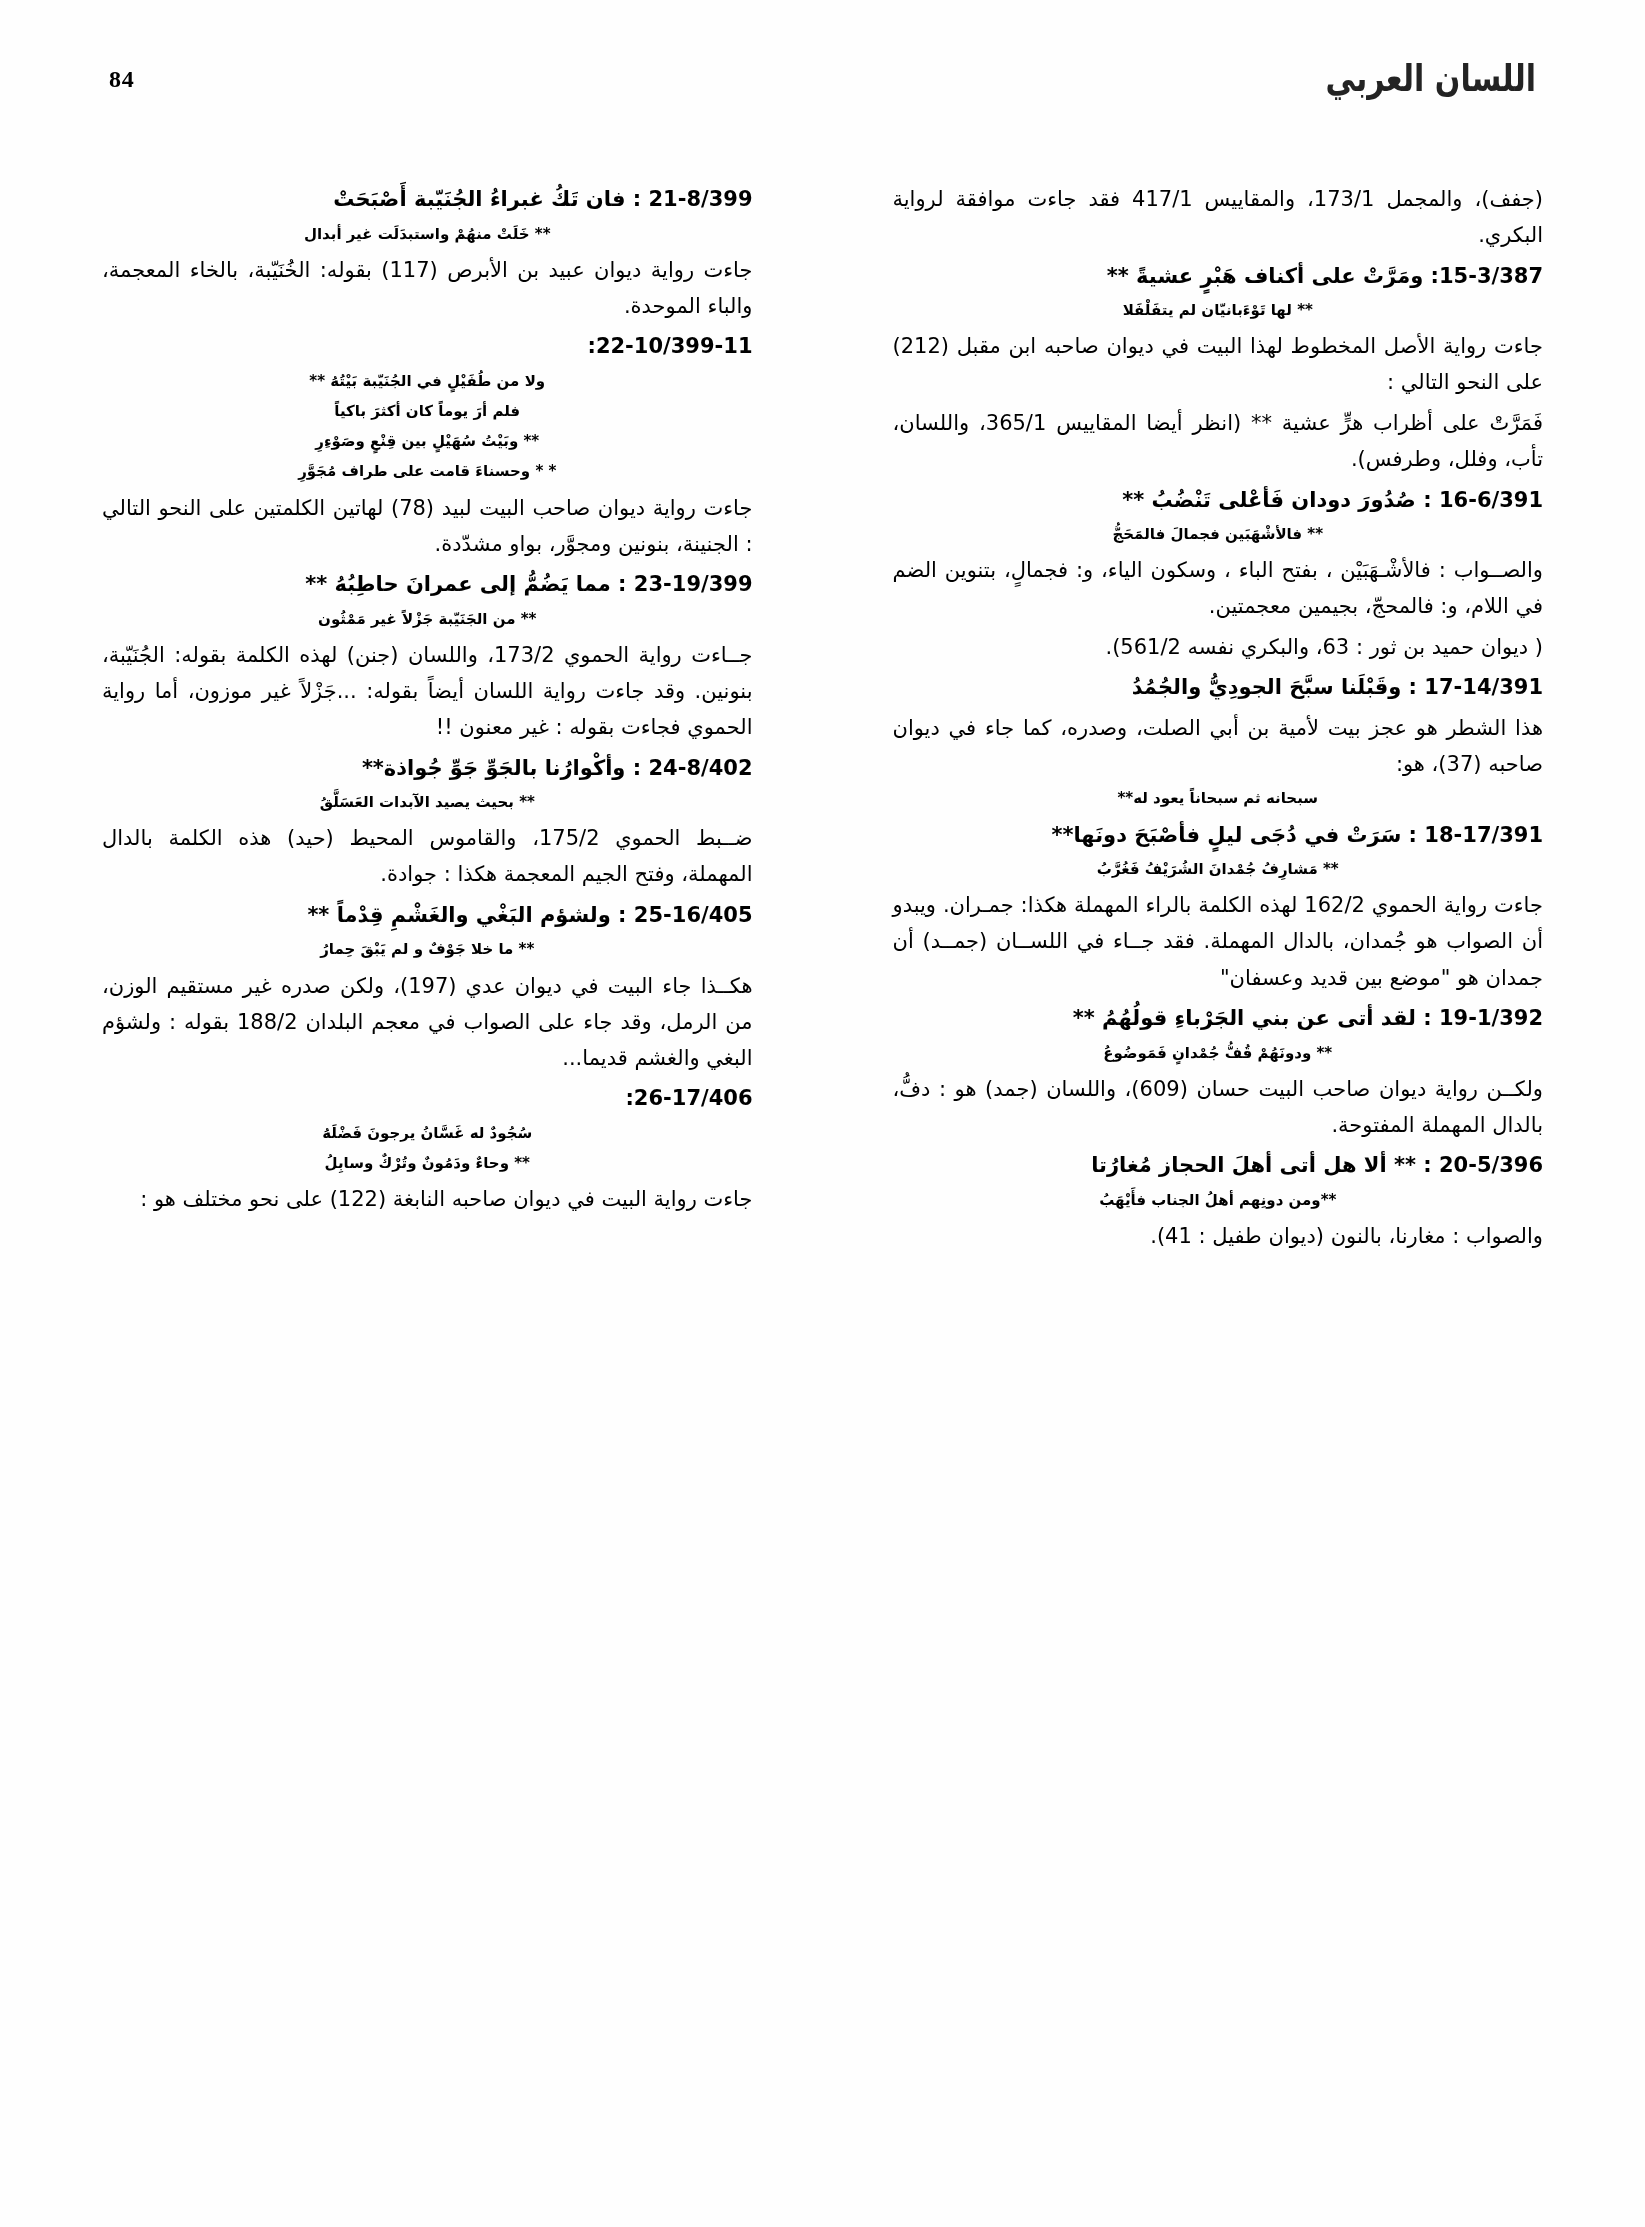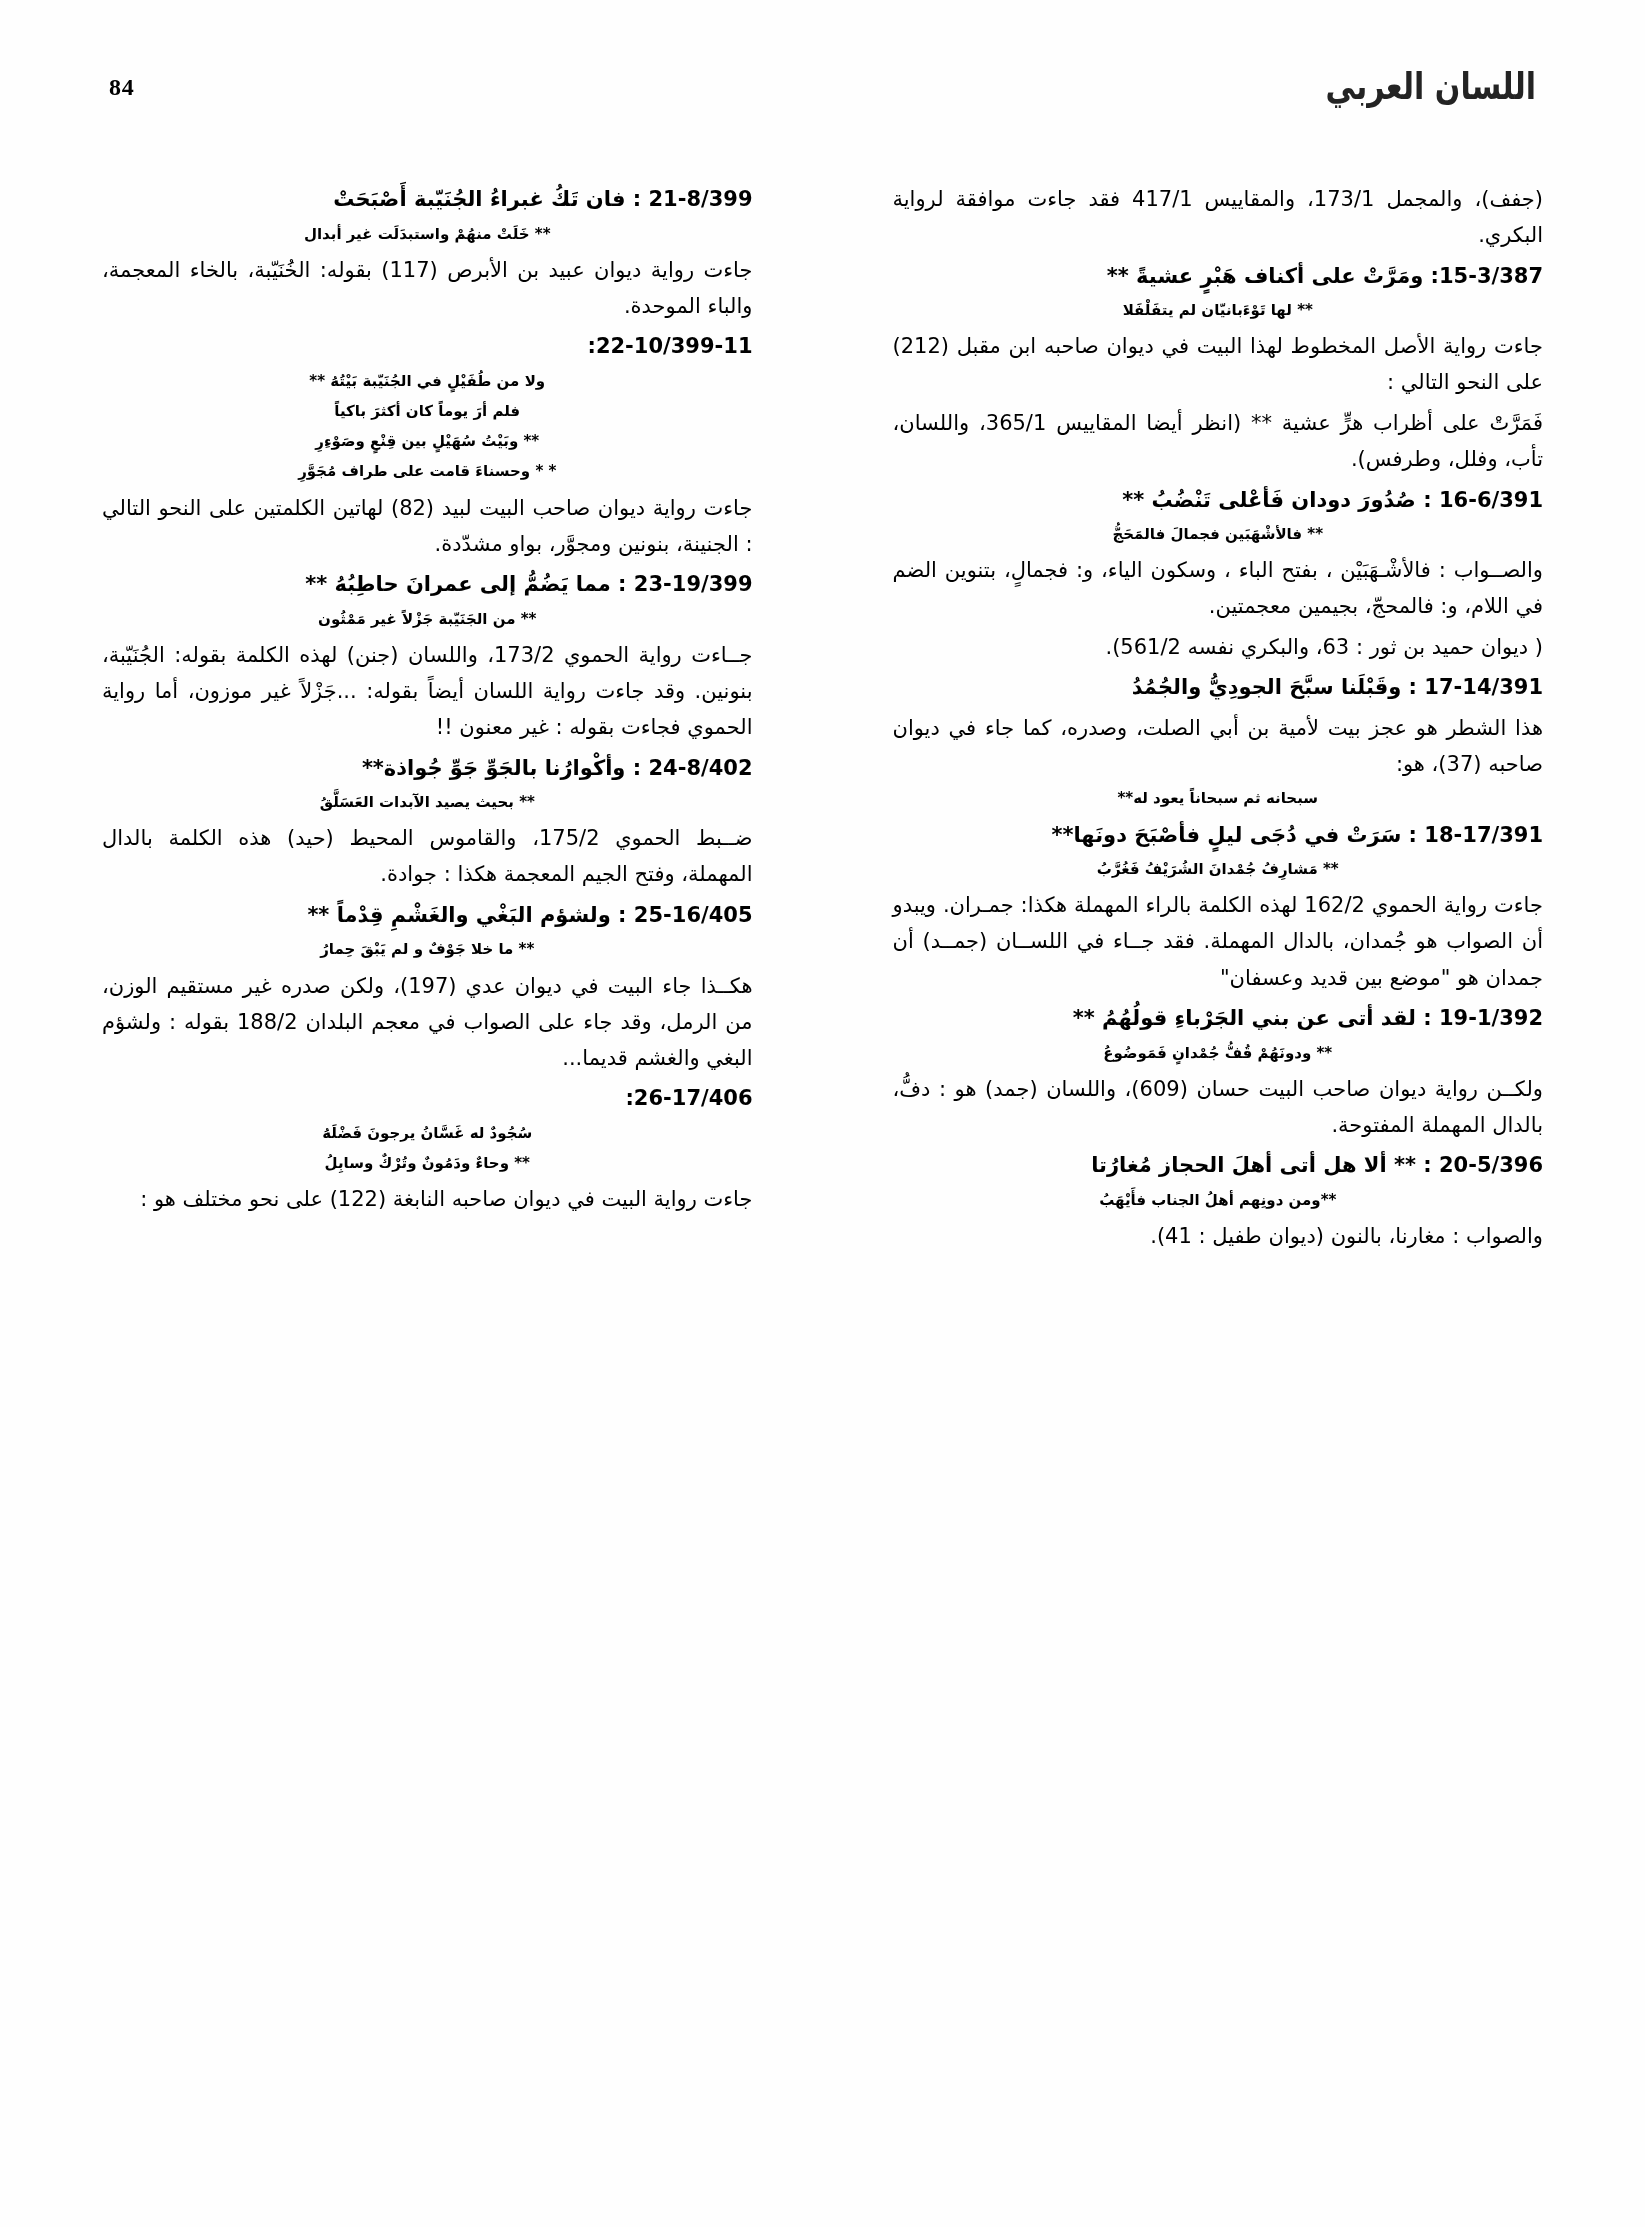--- a/index.html
+++ b/index.html
@@ -18,21 +18,21 @@
     margin: 0 auto;
     background: #fefefe;
     box-sizing: border-box;
     padding: 0;
     overflow: hidden;
   }
 
   
   .page-header {
     position: absolute;
-    top: 64px;
+    top: 56px;
     left: 109px;
     right: 109px;
     height: 51px;
     text-align: right;
   }
   .folio {
     position: absolute;
     left: 0;
     top: 10px;
     font-family: "Liberation Serif", "DejaVu Serif", serif;
@@ -139,21 +139,21 @@
 
     <div class="col" id="left-col">
         <p class="blk entry">21-8/399 : فان تَكُ غبراءُ الجُنَيّبة أَصْبَحَتْ</p>
         <p class="blk verse center">** خَلَتْ منهُمْ واستبدَلَت غير أبدال</p>
         <p class="blk body">جاءت  رواية ديوان عبيد بن الأبرص (117) بقوله: الخُنَيّبة، بالخاء المعجمة، والباء الموحدة.</p>
         <p class="blk entry">22-10/399-11:</p>
         <p class="blk verse center">ولا من طُفَيْلٍ في الجُنَيّبة بَيْتُهُ **</p>
         <p class="blk verse center">فلم أرَ يوماً كان أكثرَ باكياً</p>
         <p class="blk verse center">** وبَيْتُ سُهَيْلٍ بين قِنْعٍ وصَوْءِرِ</p>
         <p class="blk verse center">* * وحسناءَ قامت على طراف مُجَوَّرِ</p>
-        <p class="blk body">جاءت رواية ديوان صاحب البيت لبيد (82) لهاتين الكلمتين على النحو التالي : الجنينة، بنونين ومجوَّر، بواو مشدّدة.</p>
+        <p class="blk body">جاءت رواية ديوان صاحب البيت لبيد (78) لهاتين الكلمتين على النحو التالي : الجنينة، بنونين ومجوَّر، بواو مشدّدة.</p>
         <p class="blk entry">23-19/399 : مما يَضُمُّ إلى عمرانَ حاطِبُهُ **</p>
         <p class="blk verse center">** من الجَنَيّبة جَزْلاً غير مَمْثُون</p>
         <p class="blk body">جــاءت رواية الحموي 173/2، واللسان (جنن) لهذه الكلمة بقوله: الجُنَيّبة، بنونين. وقد جاءت رواية اللسان أيضاً بقوله: ...جَزْلاً غير موزون، أما رواية الحموي فجاءت بقوله : غير معنون !!</p>
         <p class="blk entry">24-8/402 : وأكْوارُنا بالجَوِّ جَوِّ جُواذة**</p>
         <p class="blk verse center">** بحيث يصيد الآبدات العَسَلَّقُ</p>
         <p class="blk body">ضــبط الحموي 175/2، والقاموس المحيط (حيد) هذه الكلمة بالدال المهملة، وفتح الجيم المعجمة هكذا : جوادة.</p>
         <p class="blk entry">25-16/405 : ولشؤم البَغْي والغَشْمِ قِدْماً **</p>
         <p class="blk verse center">** ما خلا جَوْفٌ و لم يَبْقَ حِمارُ</p>
         <p class="blk body">هكــذا جاء البيت في ديوان عدي (197)، ولكن صدره غير مستقيم الوزن، من الرمل، وقد جاء على الصواب في معجم البلدان 188/2 بقوله : ولشؤم البغي والغشم قديما...</p>
         <p class="blk entry">26-17/406:</p>

